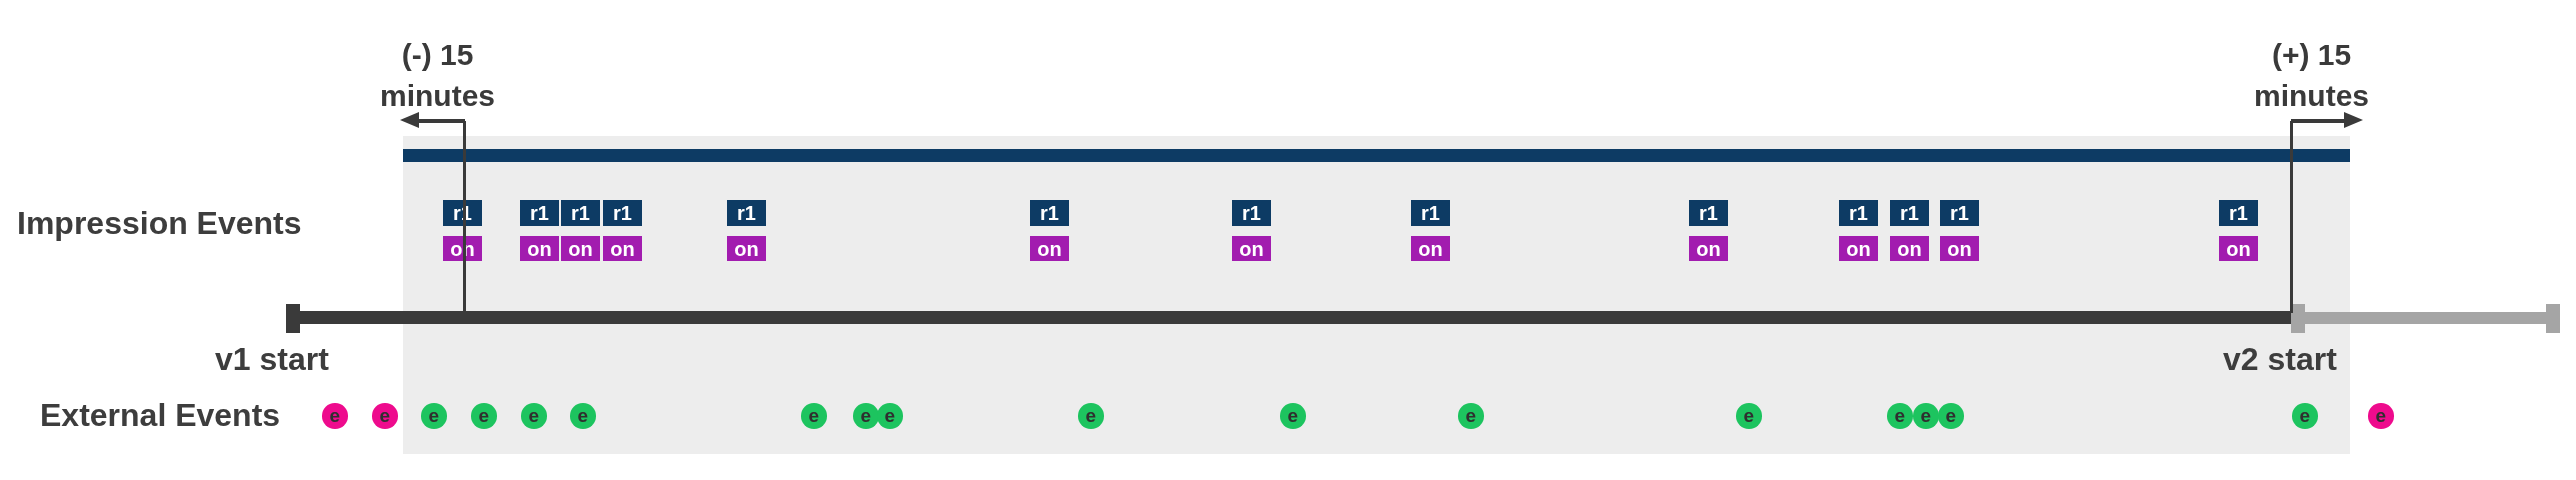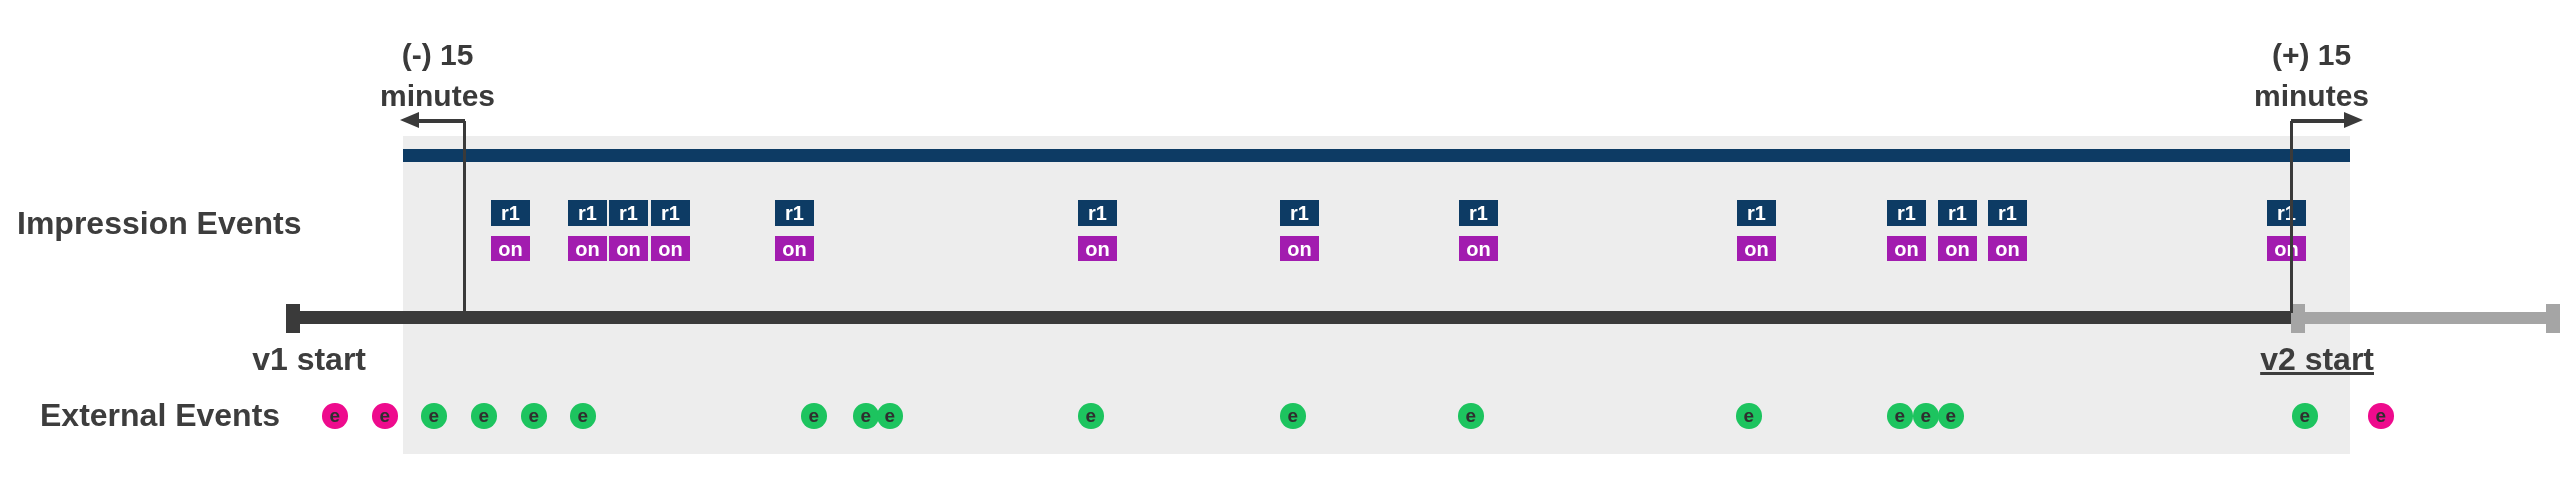--- a/index.html
+++ b/index.html
@@ -41,25 +41,25 @@
     background:#3a3a3a;z-index:4;
   }
   .timeline-gray{
     position:absolute;left:2294px;top:312px;width:254px;height:12.3px;
     background:#a5a5a5;z-index:4;
   }
   .cap{position:absolute;top:304px;width:14px;height:29px;z-index:5;}
   .cap.dark{background:#3a3a3a;}
   .cap.gray{background:#a5a5a5;}
   .start-label{
-    position:absolute;top:341px;width:151px;text-align:right;
+    position:absolute;top:341px;width:151px;text-align:left;
     font-size:32px;font-weight:700;color:#3d3d3d;z-index:7;white-space:nowrap;
   }
   .imp-event{
-    position:absolute;top:200px;width:39px;z-index:5;margin-left:48px;
+    position:absolute;top:200px;width:39px;z-index:5;
   }
   .imp-box{
     width:39px;height:25.5px;display:flex;align-items:center;justify-content:center;
     font-size:20px;font-weight:700;color:#ffffff;line-height:1;
   }
   .imp-box.r1{background:#0d3b64;margin-bottom:10.4px;}
   .imp-box.on{background:#a21caf;}
   .ext-event{
     position:absolute;top:403px;width:25.5px;height:25.5px;border-radius:50%;
     display:flex;align-items:center;justify-content:center;
@@ -96,21 +96,21 @@
   <div class="arrowhead right" style="left:2344px;top:112px;"></div>
   <div class="vline" style="left:2290px;top:121px;height:192px;"></div>
 
   <div class="timeline-dark"></div>
   <div class="cap dark" style="left:286px;"></div>
   <div class="timeline-gray"></div>
   <div class="cap gray" style="left:2291px;"></div>
   <div class="cap gray" style="left:2546px;"></div>
 
   <div class="start-label" style="left:215px;">v1 start</div>
-  <div class="start-label" style="left:2223px;text-decoration:underline;">v2 start</div>
+  <div class="start-label" style="left:2223px;">v2 start</div>
 
   <div>
       <div class="imp-event" style="left: 443px;">
         <div class="imp-box r1">r1</div>
         <div class="imp-box on">on</div>
       </div>
       <div class="imp-event" style="left: 520px;">
         <div class="imp-box r1">r1</div>
         <div class="imp-box on">on</div>
       </div>

